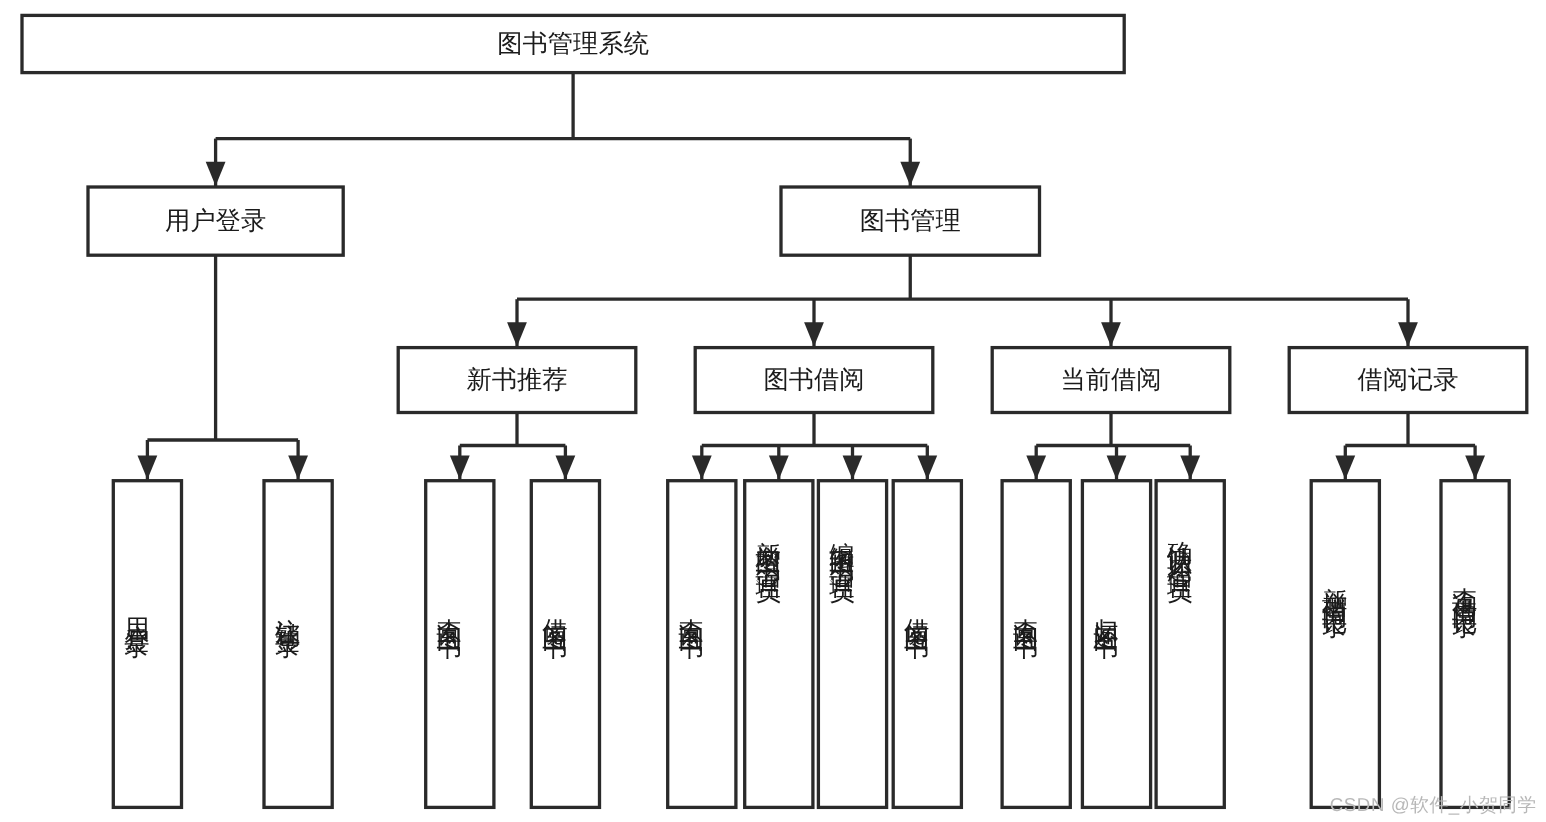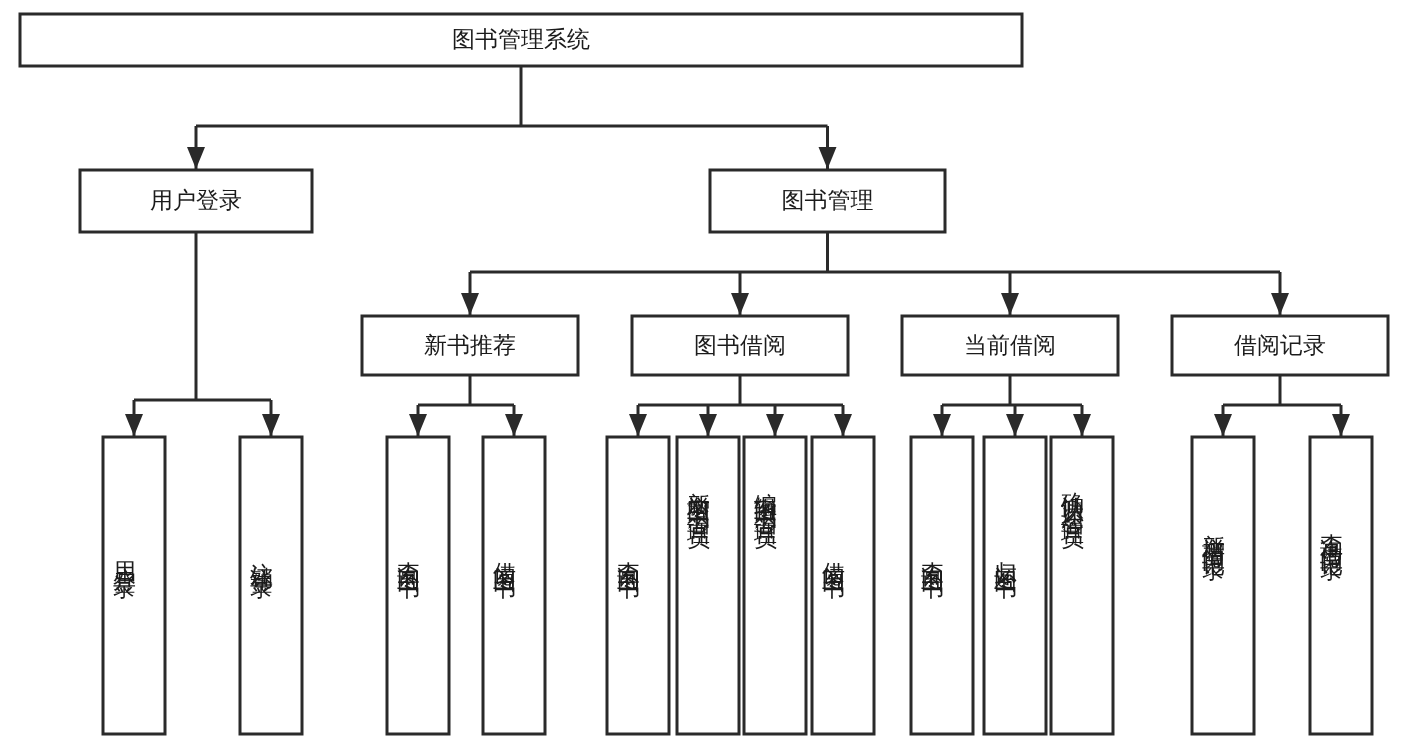--- a/index.html
+++ b/index.html
@@ -203,13 +203,14 @@
         <g>
           <rect class="node-rect" x="1192" y="437" width="62" height="297"></rect>
           <text class="node-label-v" x="1212" y="515.5">新增借阅记录</text>
         </g>
         <g>
           <rect class="node-rect" x="1310" y="437" width="62" height="297"></rect>
           <text class="node-label-v" x="1330" y="515.5">查询借阅记录</text>
         </g>
       </g>
   </svg>
+  <div class="watermark">CSDN @软件_小贺同学</div>
 </div>
 
 </body></html>

